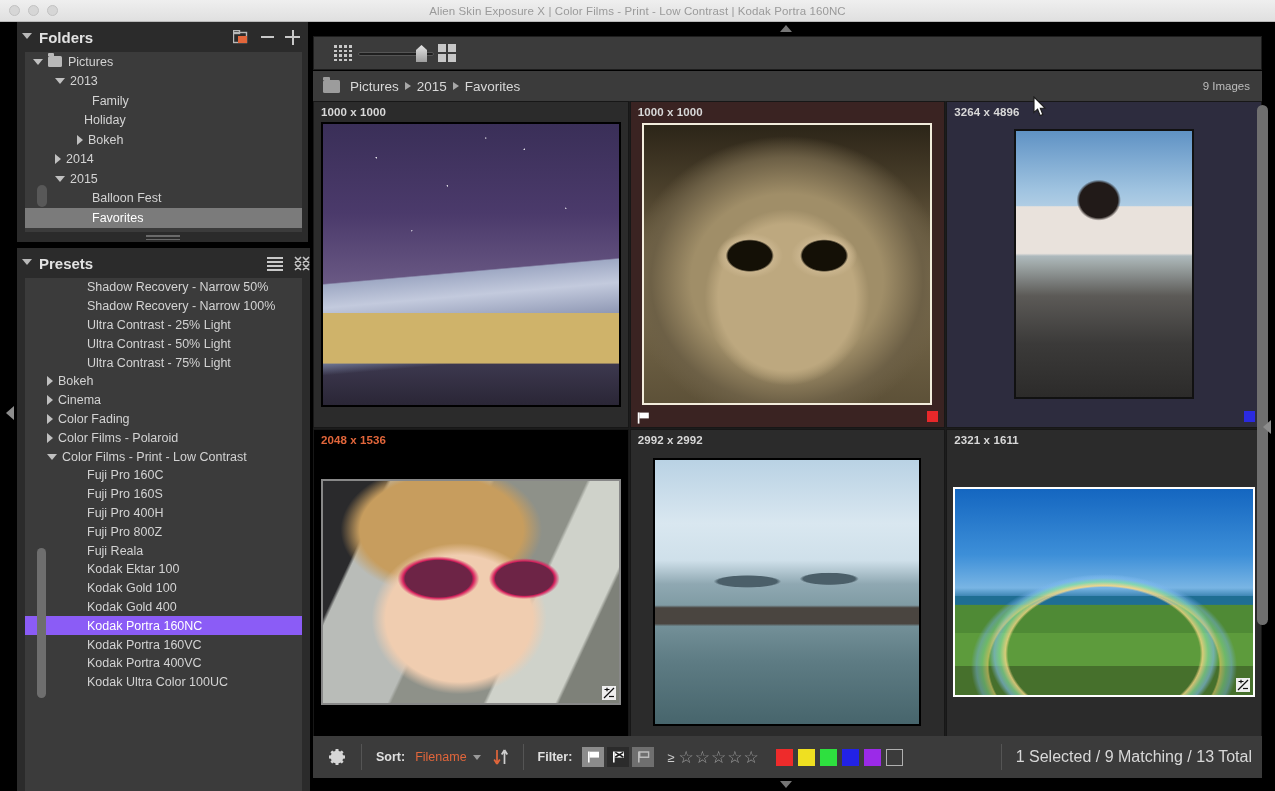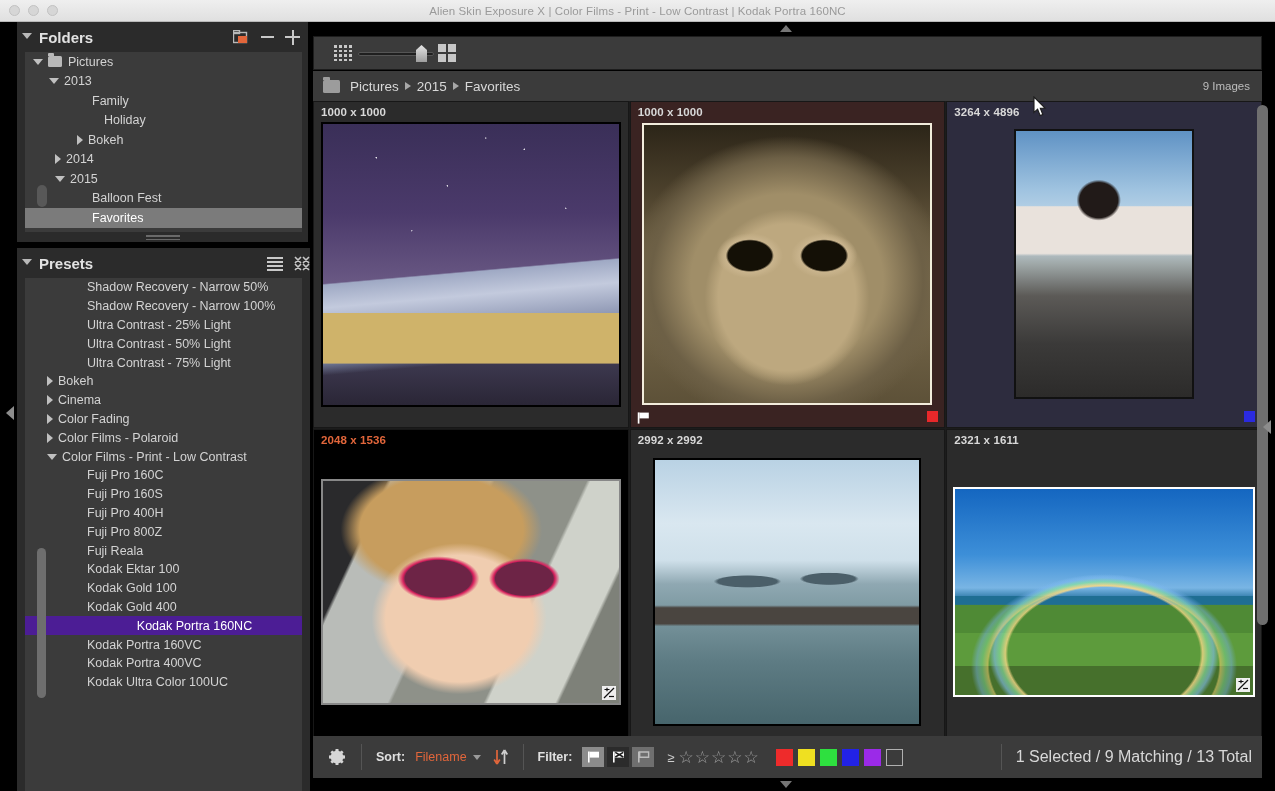--- a/index.html
+++ b/index.html
@@ -119,21 +119,21 @@
     background: #2b2b2b;
   }
   #presets-list {
     position: absolute; top: 30px; left: 8px; width: 277px; height: 513px;
     background: #3b3b3b; overflow: hidden;
   }
   .p-row {
     height: 18.8px; display: flex; align-items: center;
     font-size: 12.5px; color: #d3d3d3; padding-left: 0;
   }
-  .p-row.sel { background: #4c1d95; color: #fff; justify-content: center; }
+  .p-row.sel { background: #8b5cf6; color: #fff; }
   .p-leaf { padding-left: 62px; }
   .p-group { padding-left: 38px; }
   .p-group .arrow-r, .p-group .arrow-d { margin-left: -16px; }
   #presets-scrollbar {
     position: absolute; left: 20px; top: 300px; width: 9px; height: 150px;
     background: #6e6e6e; border-radius: 5px;
   }
   .hamburger { width: 16px; height: 12px; display: block; position: relative; }
   .hamburger i {
     position: absolute; left: 0; width: 16px; height: 1.8px; background: #c8c8c8;
@@ -329,29 +329,29 @@
         <span class="ic plus-ic"></span>
       </span>
     </div>
 
     <div id="folders-list">
         <div class="tree-row" style="padding-left: 8px;">
           <span class="arrow-d"></span>
           <span class="folder-glyph"></span>
           <span>Pictures</span>
         </div>
-        <div class="tree-row" style="padding-left: 24px; align-items: center;">
+        <div class="tree-row" style="padding-left: 30px; align-items: center;">
           <span class="arrow-d"></span>
           <span>2013</span>
         </div>
         <div class="tree-row" style="padding-left: 52px;">
           <span class="arrow-none"></span>
           <span>Family</span>
         </div>
-        <div class="tree-row" style="padding-left: 64px;">
+        <div class="tree-row" style="padding-left: 44px;">
           <span class="arrow-none"></span>
           <span>Holiday</span>
         </div>
         <div class="tree-row" style="padding-left: 52px;">
           <span class="arrow-r"></span>
           <span>Bokeh</span>
         </div>
         <div class="tree-row" style="padding-left: 30px;">
           <span class="arrow-r"></span>
           <span>2014</span>

